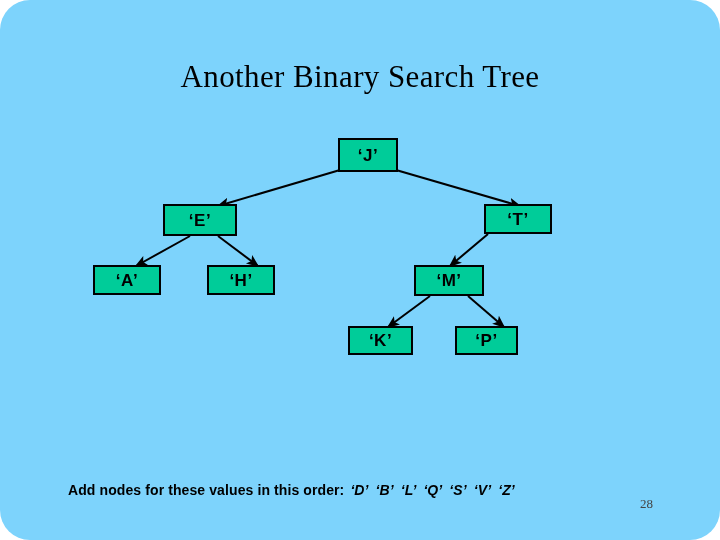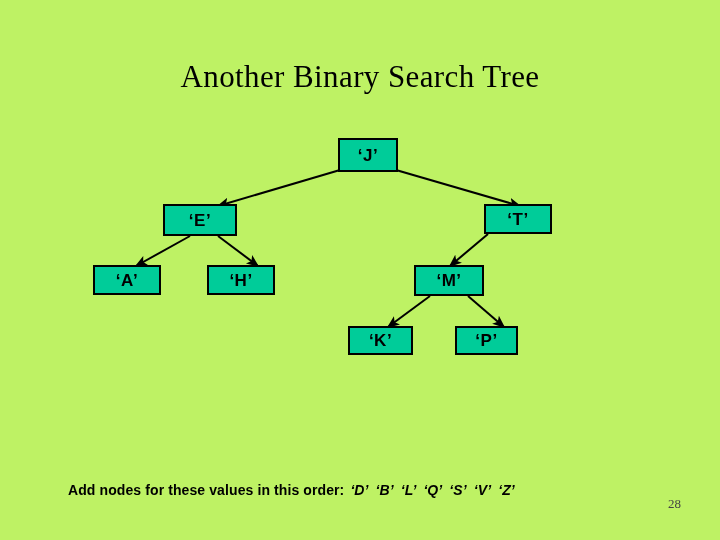--- a/index.html
+++ b/index.html
@@ -4,23 +4,24 @@
 <style>
   html, body {
     margin: 0;
     padding: 0;
     background: #ffffff;
   }
   #slide {
     position: relative;
     width: 720px;
     height: 540px;
-    background: #bef264;
+    background: #7dd3fc;
     overflow: hidden;
     font-family: "Liberation Sans", sans-serif;
+    border-radius: 30px;
   }
   #slide-title {
     position: absolute;
     left: 0;
     top: 59px;
     width: 720px;
     text-align: center;
     font-family: "Liberation Serif", serif;
     font-size: 31px;
     font-weight: 400;
@@ -64,21 +65,21 @@
   }
   #footer-note .values {
     margin-left: 6px;
     font-style: italic;
   }
   #footer-note .values span {
     margin-right: 7px;
   }
   #page-number {
     position: absolute;
-    left: 668px;
+    left: 640px;
     top: 496px;
     font-family: "Liberation Serif", serif;
     font-size: 13px;
     color: #444444;
   }
 </style>
 </head>
 <body>
 
 <div id="slide">

